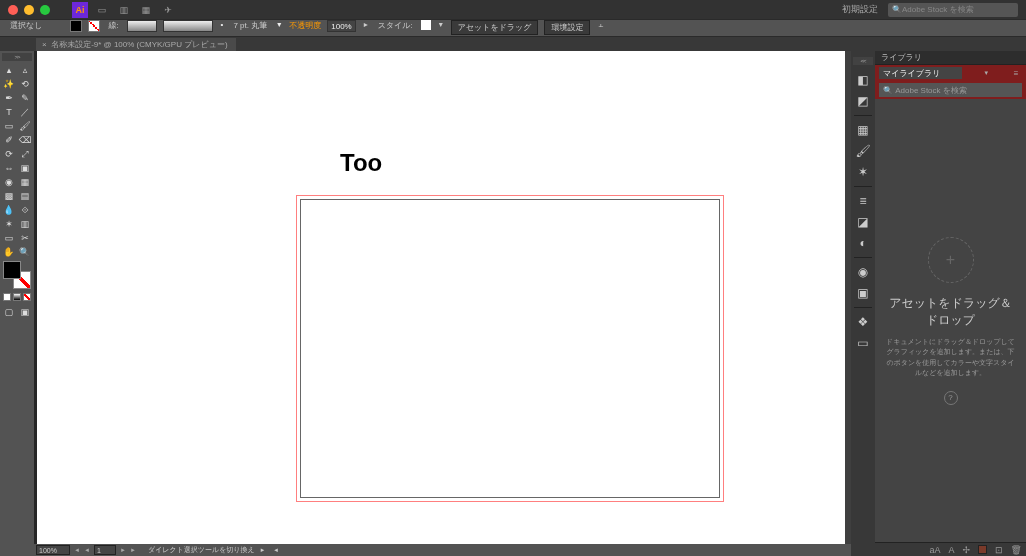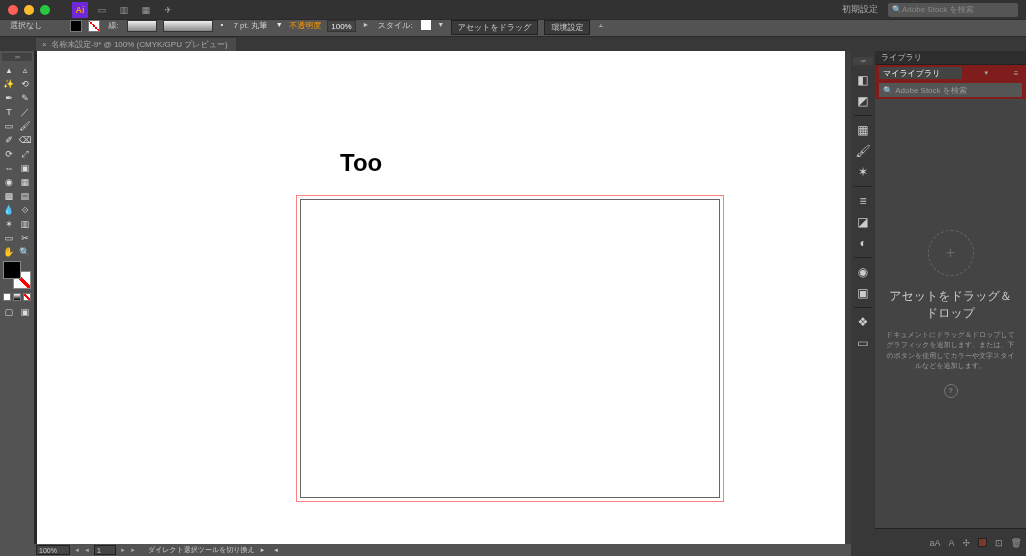--- a/index.html
+++ b/index.html
@@ -69,21 +69,21 @@
   .lib-select-row { display: flex; align-items: center; padding: 2px 4px; gap: 20px; }
   .lib-select { flex: 1; height: 12px; background: #444; display: flex; align-items: center; padding: 0 4px; color: #eee; font-size: 8px; }
   .lib-select-caret { color: #aaa; font-size: 7px; padding: 0 2px; }
   .lib-menuicon { width: 12px; height: 12px; display: flex; align-items: center; justify-content: center; color: #aaa; }
   .lib-search { height: 14px; margin: 2px 4px; background: #555; display: flex; align-items: center; padding: 0 4px; color: #999; }
   .lib-area { flex: 1; background: #444; display: flex; flex-direction: column; align-items: center; justify-content: center; padding: 10px; text-align: center; color: #999; }
   .lib-drop { width: 46px; height: 46px; border: 1px dashed #666; border-radius: 50%; display: flex; align-items: center; justify-content: center; color: #666; font-size: 16px; margin-bottom: 12px; }
   .lib-title { font-size: 12px; color: #ccc; margin-bottom: 8px; }
   .lib-body { font-size: 7px; line-height: 1.5; }
   .lib-info { width: 14px; height: 14px; border: 1px solid #777; border-radius: 50%; display: flex; align-items: center; justify-content: center; font-size: 8px; color: #999; margin-top: 12px; }
-  .lib-footer { height: 28px; background: #383838; display: flex; align-items: center; justify-content: flex-end; padding: 0 4px; gap: 8px; color: #999; font-size: 9px; border-top: 1px solid #222; }
+  .lib-footer { height: 14px; background: #383838; display: flex; align-items: center; justify-content: flex-end; padding: 0 4px; gap: 8px; color: #999; font-size: 9px; border-top: 1px solid #222; }
   .lib-chip { width: 9px; height: 9px; background: #7a3a2a; border: 1px solid #222; }
 </style>
 </head>
 <body>
 
 <div class="titlebar">
   <div class="traffic tl-red"></div>
   <div class="traffic tl-yellow"></div>
   <div class="traffic tl-green"></div>
   <div class="ai-logo">Ai</div>

